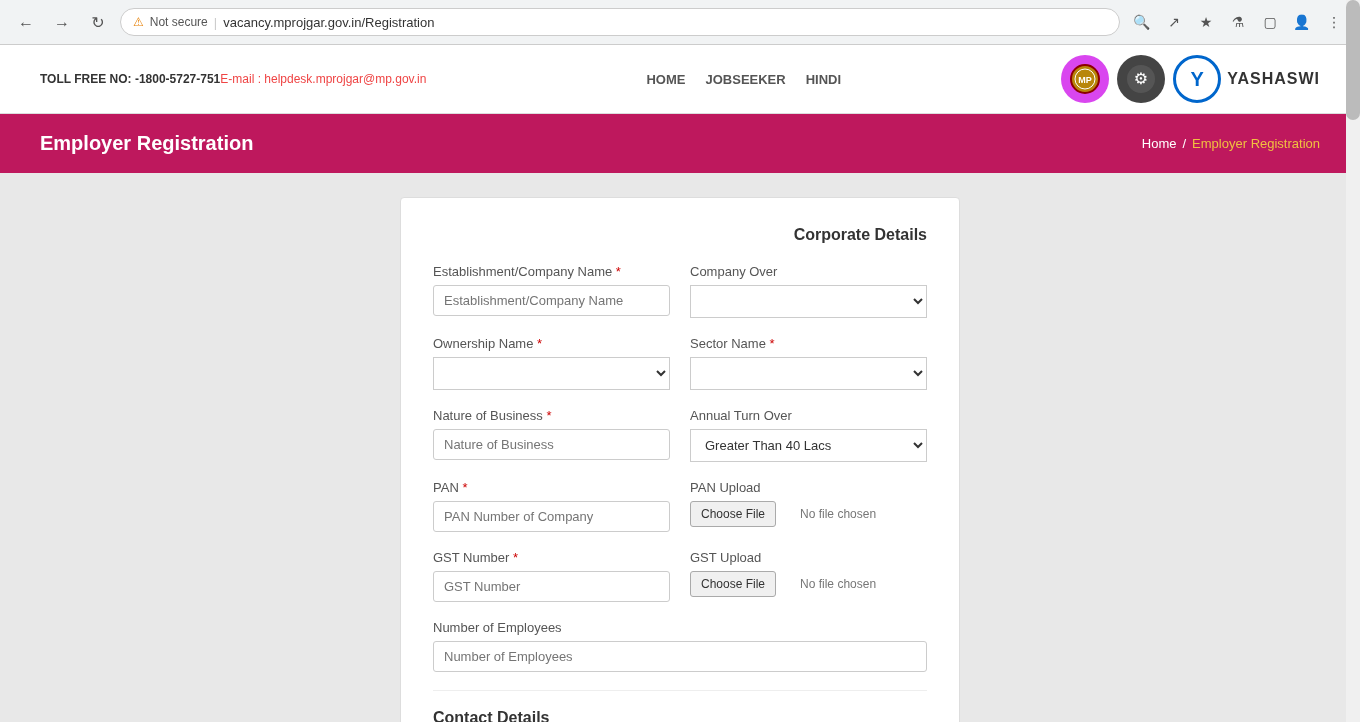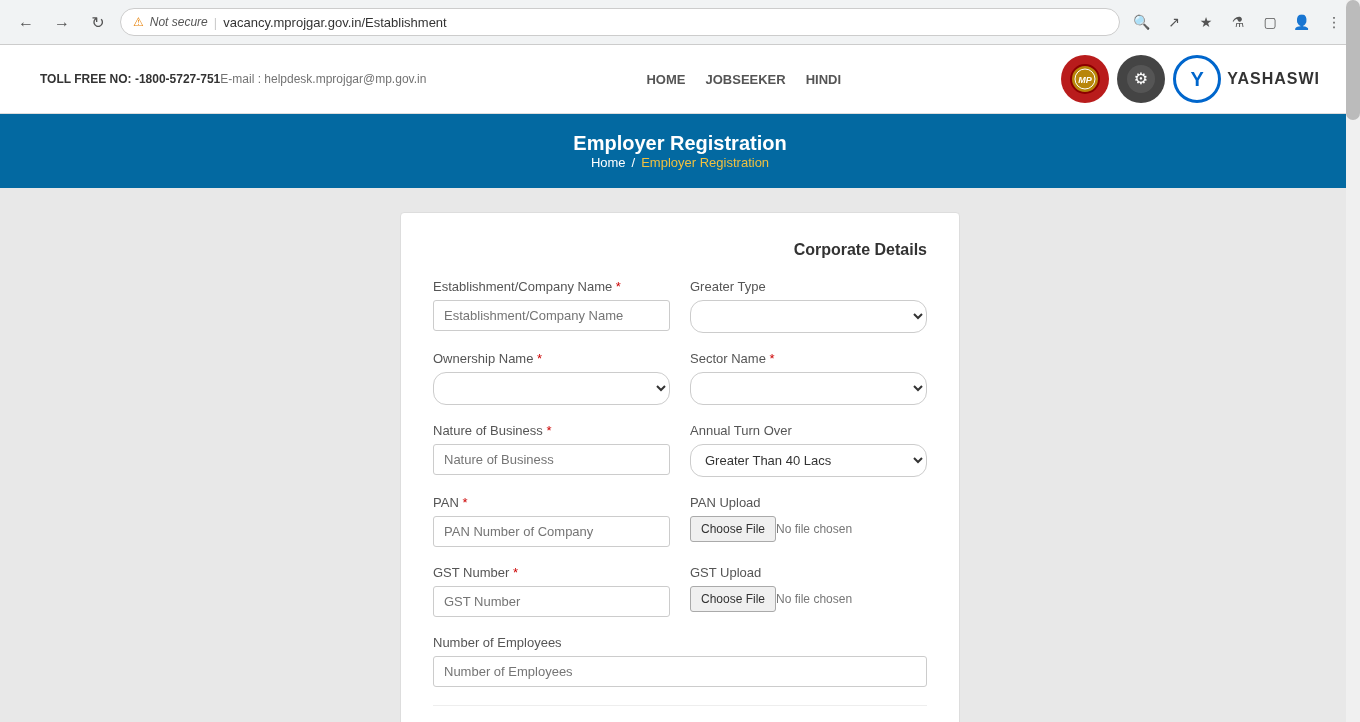--- a/index.html
+++ b/index.html
@@ -17,66 +17,65 @@
     .browser-nav-btn {
       width: 28px; height: 28px; border-radius: 50%; border: none; background: transparent;
       cursor: pointer; display: flex; align-items: center; justify-content: center; color: #555; font-size: 16px;
     }
     .address-bar {
       flex: 1; height: 28px; border: 1px solid #ccc; border-radius: 14px;
       padding: 0 12px; font-size: 13px; background: #fff; color: #333;
       display: flex; align-items: center; gap: 6px;
     }
     .address-bar .warning-icon { color: #e67e00; font-size: 12px; }
-    .address-bar .not-secure { color: #555; font-size: 12px; font-style: italic; }
+    .address-bar .not-secure { color: #555; font-size: 12px; }
     .address-bar .url { color: #333; font-size: 13px; }
     .browser-actions { display: flex; gap: 4px; }
     .browser-action-btn {
       width: 28px; height: 28px; border-radius: 50%; border: none; background: transparent;
       cursor: pointer; display: flex; align-items: center; justify-content: center; color: #555; font-size: 14px;
     }
 
     
     .top-nav {
       background: #fff;
       padding: 10px 40px;
       display: flex;
       align-items: center;
       justify-content: space-between;
       border-bottom: 1px solid #ddd;
     }
     .top-nav-left { display: flex; flex-direction: row; font-size: 12px; color: #333; }
     .toll-free { font-weight: bold; color: #333; }
-    .email { color: #737373; }
+    .email { color: #ef4444; }
     .top-nav-links { display: flex; gap: 20px; align-items: center; }
     .top-nav-link { text-decoration: none; color: #555; font-size: 13px; font-weight: bold; }
     .top-nav-logos { display: flex; align-items: center; gap: 8px; }
     .logo-circle {
-      width: 48px; height: 48px; border-radius: 50%; background: #b91c1c;
-      display: flex; align-items: center; justify-content: center; color: #fff; font-size: 18px; font-style: italic;
+      width: 48px; height: 48px; border-radius: 50%; background: #d946ef;
+      display: flex; align-items: center; justify-content: center; color: #fff; font-size: 18px;
     }
     .logo-gear {
       width: 48px; height: 48px; background: #444;
       border-radius: 50%; display: flex; align-items: center; justify-content: center; color: #fff; font-size: 20px;
     }
     .logo-yashaswi { display: flex; align-items: center; gap: 6px; }
     .yashaswi-circle {
       width: 48px; height: 48px; border-radius: 50%; border: 3px solid #0066cc;
       display: flex; align-items: center; justify-content: center; color: #0066cc; font-size: 20px; font-weight: bold;
     }
     .yashaswi-text { font-size: 16px; font-weight: bold; color: #333; letter-spacing: 1px; }
 
     
     .header-banner {
-      background: #0369a1;
+      background: #be185d;
       padding: 18px 40px;
       display: flex;
       align-items: center;
       justify-content: space-between;
-      flex-direction: column;
     }
     .header-banner-title { color: #fff; font-size: 20px; font-weight: bold; }
     .breadcrumb { display: flex; align-items: center; gap: 6px; font-size: 13px; }
     .breadcrumb-home { color: #fff; text-decoration: none; }
     .breadcrumb-sep { color: #fff; }
     .breadcrumb-current { color: #f0c040; }
 
     
     .main-content {
       padding: 24px 40px;
@@ -117,34 +116,34 @@
       border: 1px solid #ccc;
       border-radius: 3px;
       padding: 7px 10px;
       font-size: 13px;
       color: #999;
       outline: none;
       width: 100%;
     }
     .form-select {
       border: 1px solid #ccc;
-      border-radius: 13px;
+      border-radius: 0;
       padding: 7px 10px;
       font-size: 13px;
       color: #333;
       outline: none;
       width: 100%;
       background: #fff;
       appearance: auto;
       cursor: pointer;
     }
     .file-upload-group {
       display: flex;
       align-items: center;
-      gap: 0;
+      gap: 24px;
     }
     .choose-file-btn {
       padding: 5px 10px;
       background: #f0f0f0;
       border: 1px solid #aaa;
       border-radius: 3px;
       font-size: 12px;
       cursor: pointer;
       color: #333;
     }
@@ -182,21 +181,21 @@
 <body>
 
 <div class="browser-chrome">
   <button class="browser-nav-btn">←</button>
   <button class="browser-nav-btn">→</button>
   <button class="browser-nav-btn">↻</button>
   <div class="address-bar">
     <span class="warning-icon">⚠</span>
     <span class="not-secure">Not secure</span>
     <span style="color:#ccc;">|</span>
-    <span class="url">vacancy.mprojgar.gov.in/Establishment</span>
+    <span class="url">vacancy.mprojgar.gov.in/Registration</span>
   </div>
   <div class="browser-actions">
     <button class="browser-action-btn">🔍</button>
     <button class="browser-action-btn">↗</button>
     <button class="browser-action-btn">★</button>
     <button class="browser-action-btn">⚗</button>
     <button class="browser-action-btn">▢</button>
     <button class="browser-action-btn">👤</button>
     <button class="browser-action-btn">⋮</button>
   </div>
@@ -248,21 +247,21 @@
 
     <div class="form-row">
       <div class="form-group">
         <label class="form-label">
           <span>Establishment/Company Name</span>
           <span class="required-star"> *</span>
         </label>
         <input class="form-input" type="text" placeholder="Establishment/Company Name" style="">
       </div>
       <div class="form-group">
-        <label class="form-label">Greater Type</label>
+        <label class="form-label">Company Over</label>
         <select class="form-select">
           <option value=""></option>
           <option value="private">Private Limited</option>
           <option value="public">Public Limited</option>
           <option value="partnership">Partnership</option>
         </select>
       </div>
     </div>
 
     <div class="form-row">

